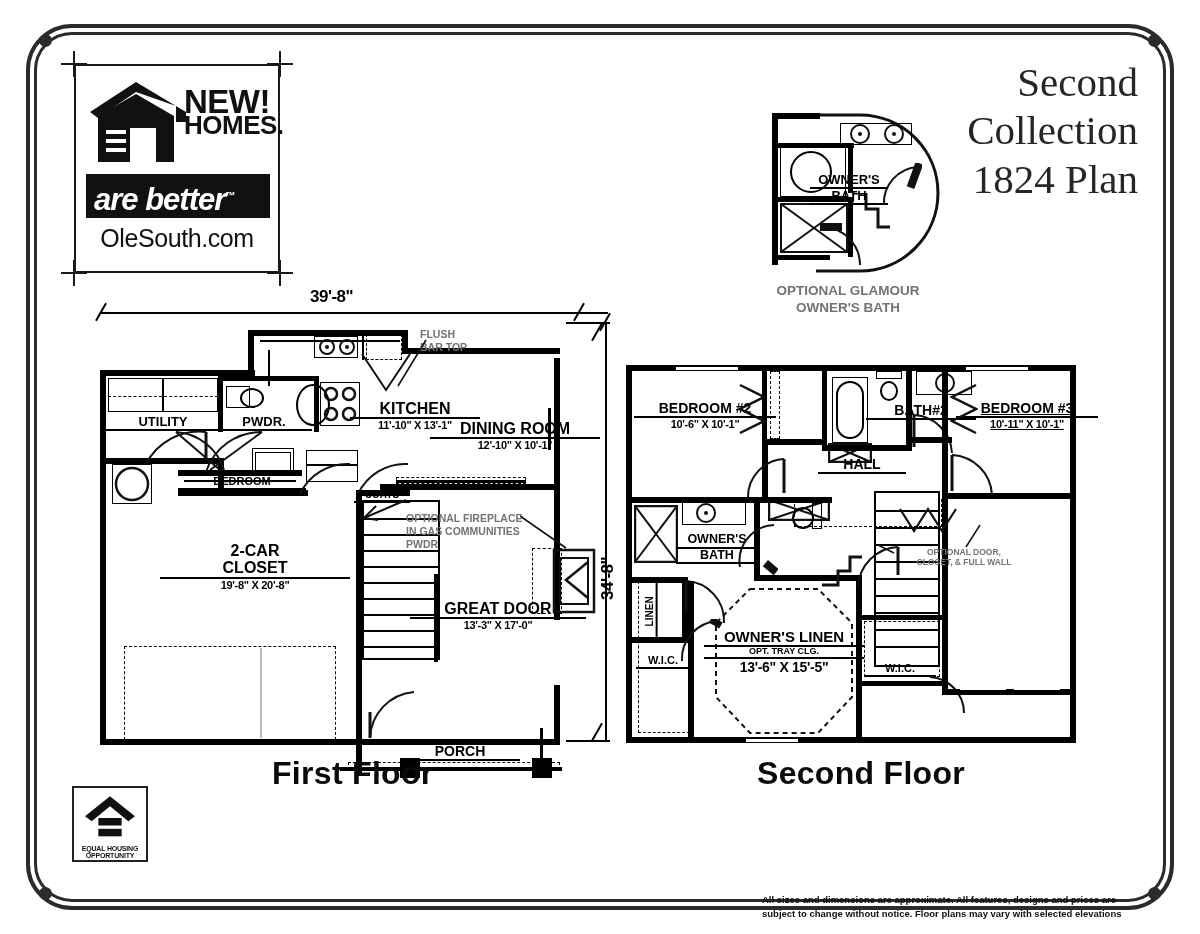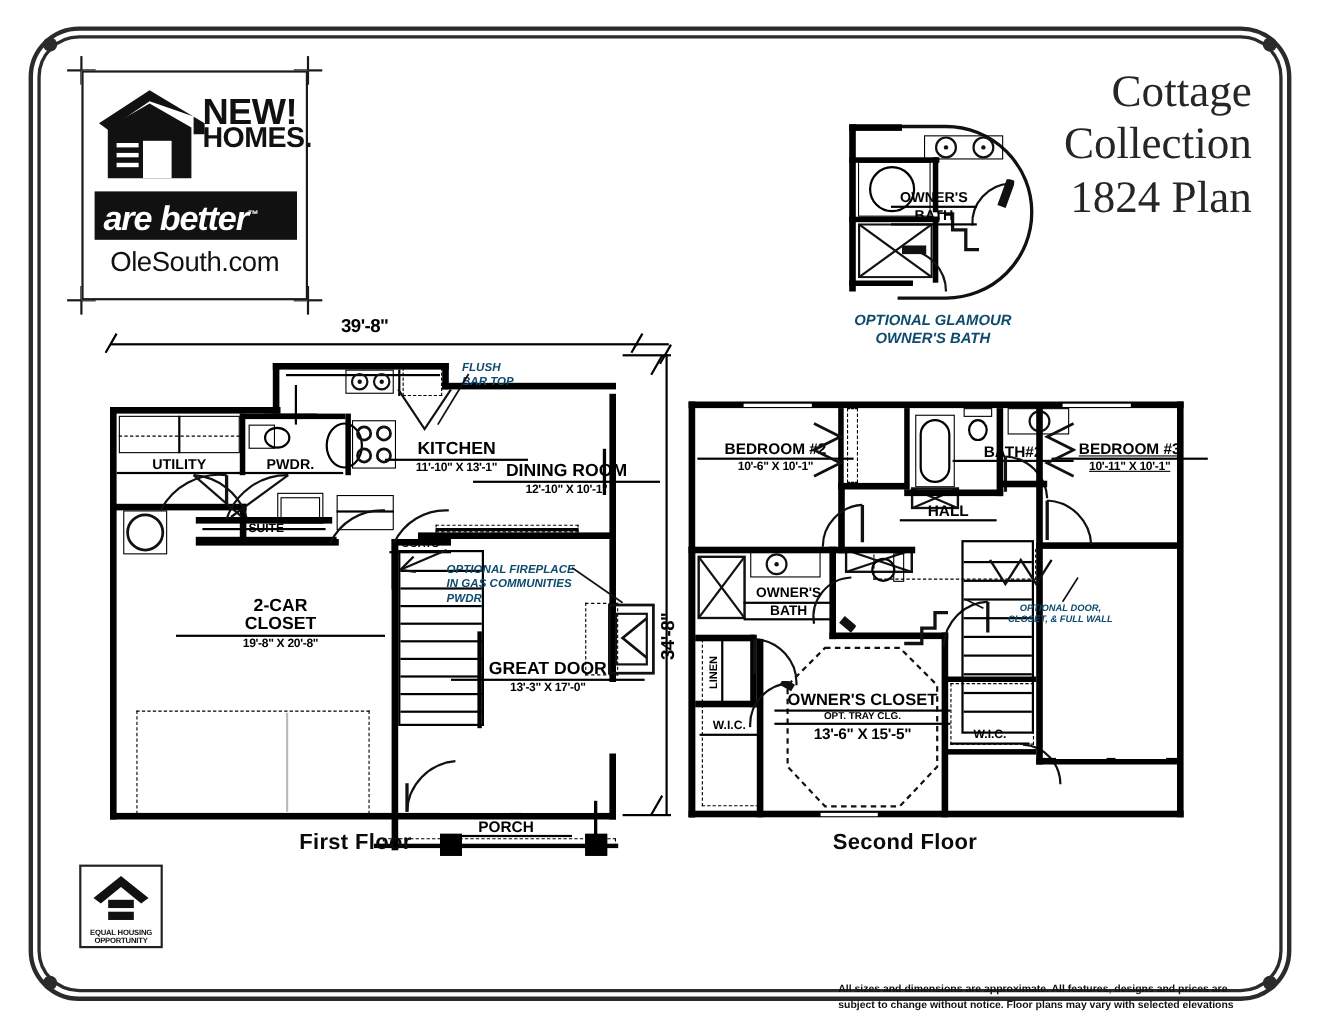--- a/index.html
+++ b/index.html
@@ -124,21 +124,21 @@
   #disclaimer {
     position: absolute;
     left: 762px; top: 893px; width: 372px;
     font-size: 9.5px; font-weight: 700; color: #111;
     line-height: 1.45;
   }
 
   
   .floor-label {
     position: absolute;
-    font-size: 20px; font-weight: 800; color: #0a0a0a;
+    font-size: 32px; font-weight: 800; color: #0a0a0a;
     letter-spacing: 0.3px;
   }
   #floor-label-1 { left: 272px; top: 755px; }
   #floor-label-2 { left: 757px; top: 755px; }
 
   
   .plan { position: absolute; }
   .w   { position: absolute; background: #000; }      
   .thin{ position: absolute; background: #000; }      
   .fix { position: absolute; border: 2px solid #000; }
@@ -161,22 +161,22 @@
     padding-bottom: 0px;
   }
   .rlabel .dim {
     display: block;
     font-size: 11px;
     letter-spacing: -0.3px;
     margin-top: 1px;
   }
   .note {
     position: absolute;
-    font-size: 10.5px; font-weight: 700; color: #0c4a6e;
-    line-height: 1.22; white-space: nowrap; font-style: italic;
+    font-size: 10.5px; font-weight: 700; color: #737373;
+    line-height: 1.22; white-space: nowrap;
   }
   .note.sm { font-size: 8.5px; }
 
   
   .dimline { position: absolute; background: #000; }
   .dimtick {
     position: absolute; width: 2px; height: 20px; background: #000;
     transform: rotate(30deg);
   }
   .dimtext {
@@ -222,21 +222,21 @@
       <span class="l1">NEW!</span>
       <span class="l2">HOMES.</span>
     </div>
     <div id="logo-url">OleSouth.com</div>
     <div id="logo-arebetter">
       <span>are better</span><span class="tm">™</span>
     </div>
   </div>
 
   <div id="title-block">
-    <div>Cottage</div>
+    <div>Second</div>
     <div>Collection</div>
     <div>1824 Plan</div>
   </div>
 
   <div class="plan" style="left:760px; top:105px; width:180px; height:200px;">
 
     <svg width="180" height="180" style="position:absolute;left:0;top:0;">
       <path d="M14 10 L100 10 A78 78 0 0 1 100 166 L56 166" fill="none" stroke="#111" stroke-width="3"></path>
     </svg>
 
@@ -381,21 +381,21 @@
       <path d="M30 4 L2 50" fill="none" stroke="#111" stroke-width="1.6"></path>
     </svg>
 
     <div class="w" style="left:0px; top:128px; width:124px; height:6px;"></div>
     <div class="w" style="left:118px; top:128px; width:6px; height:32px;"></div>
 
     <div class="w" style="left:78px; top:140px; width:124px; height:6px;"></div>
     <div class="thin" style="left:84px; top:150px; width:112px; height:2px;"></div>
     <div class="w" style="left:78px; top:160px; width:130px; height:6px;"></div>
     <div class="rlabel" style="left:78px; top:146px; width:128px; font-size:11px;">
-      <span class="name">SUITE</span>
+      <span class="name">BEDROOM</span>
     </div>
 
     <div class="fixt" style="left:12px; top:134px; width:40px; height:40px;"></div>
     <svg style="position:absolute;left:14px;top:136px;" width="36" height="36">
       <circle cx="18" cy="18" r="16" fill="none" stroke="#111" stroke-width="2.5"></circle>
     </svg>
 
     <div class="fixt" style="left:152px; top:118px; width:42px; height:28px;"></div>
     <div class="fixt" style="left:155px; top:122px; width:36px; height:22px;"></div>
 
@@ -633,21 +633,21 @@
 
     <div class="w" style="left:230px; top:210px; width:6px; height:168px;"></div>
     <svg style="position:absolute;left:96px;top:190px;" width="140" height="34">
       <path d="M140 2 L128 2 L128 16 L116 16 L116 30 L100 30" fill="none" stroke="#111" stroke-width="3"></path>
     </svg>
 
     <svg style="position:absolute;left:86px;top:220px;" width="144" height="152">
       <polygon points="38,4 106,4 140,38 140,112 106,148 38,148 4,112 4,38" fill="none" stroke="#111" stroke-width="2" stroke-dasharray="5,4"></polygon>
     </svg>
     <div class="rlabel" style="left:78px; top:264px; width:160px; font-size:15px;">
-      <span class="name">OWNER'S CLOSET</span>
+      <span class="name">OWNER'S LINEN</span>
       <span class="name" style="font-size:9px; border-bottom:2px solid #000;">OPT. TRAY CLG.</span>
       <span class="dim" style="font-size:14px;">13'-6" X 15'-5"</span>
     </div>
 
     <svg style="position:absolute;left:228px;top:180px;" width="48" height="46">
       <path d="M44 2 A42 42 0 0 0 4 42" fill="none" stroke="#111" stroke-width="2"></path>
       <line x1="44" y1="2" x2="44" y2="30" stroke="#111" stroke-width="3"></line>
     </svg>
     <div class="thin" style="left:120px; top:374px; width:52px; height:3px; background:#fff;"></div>
 

